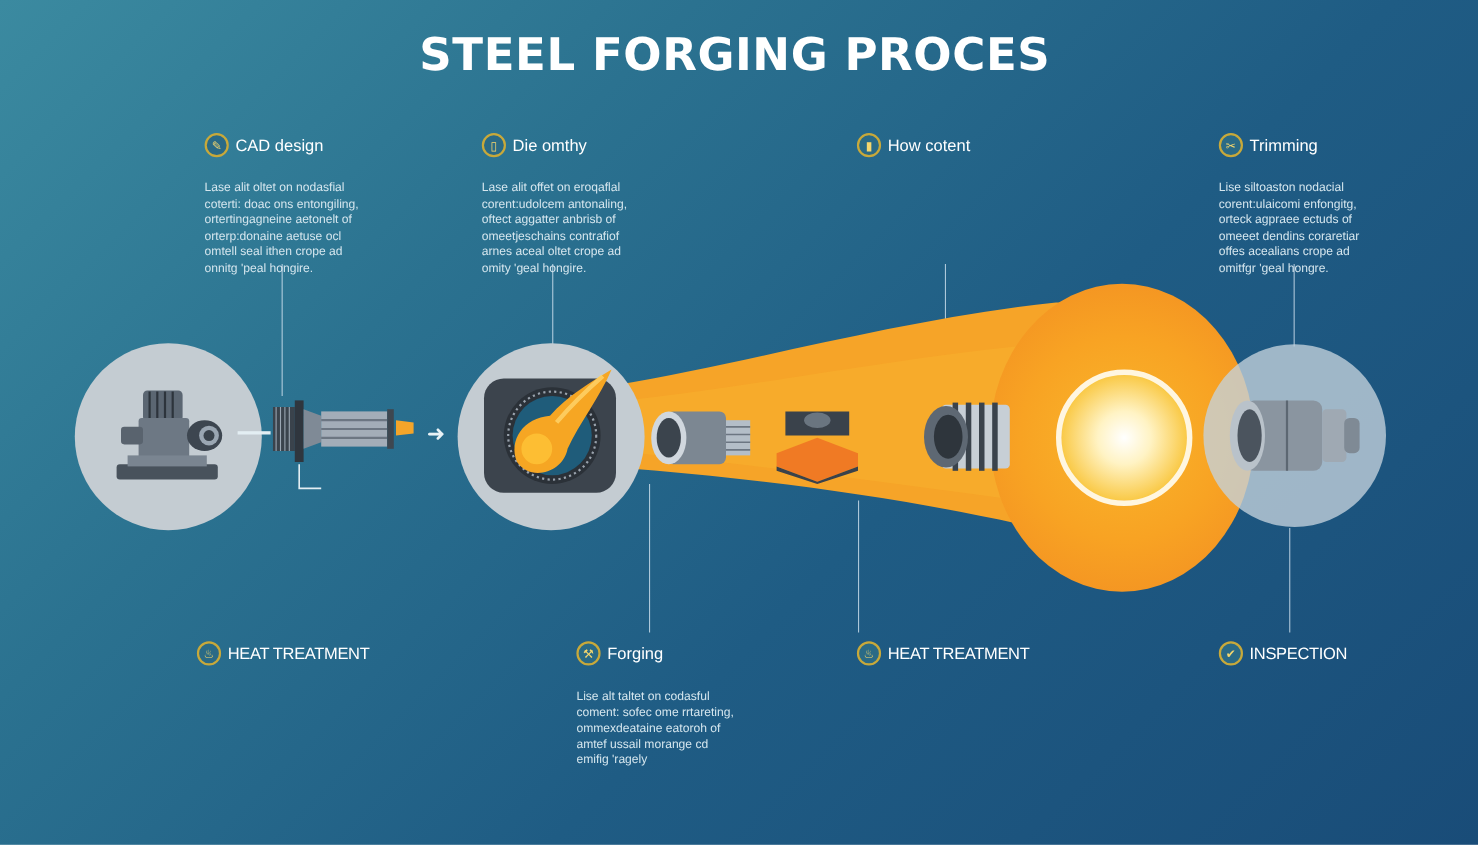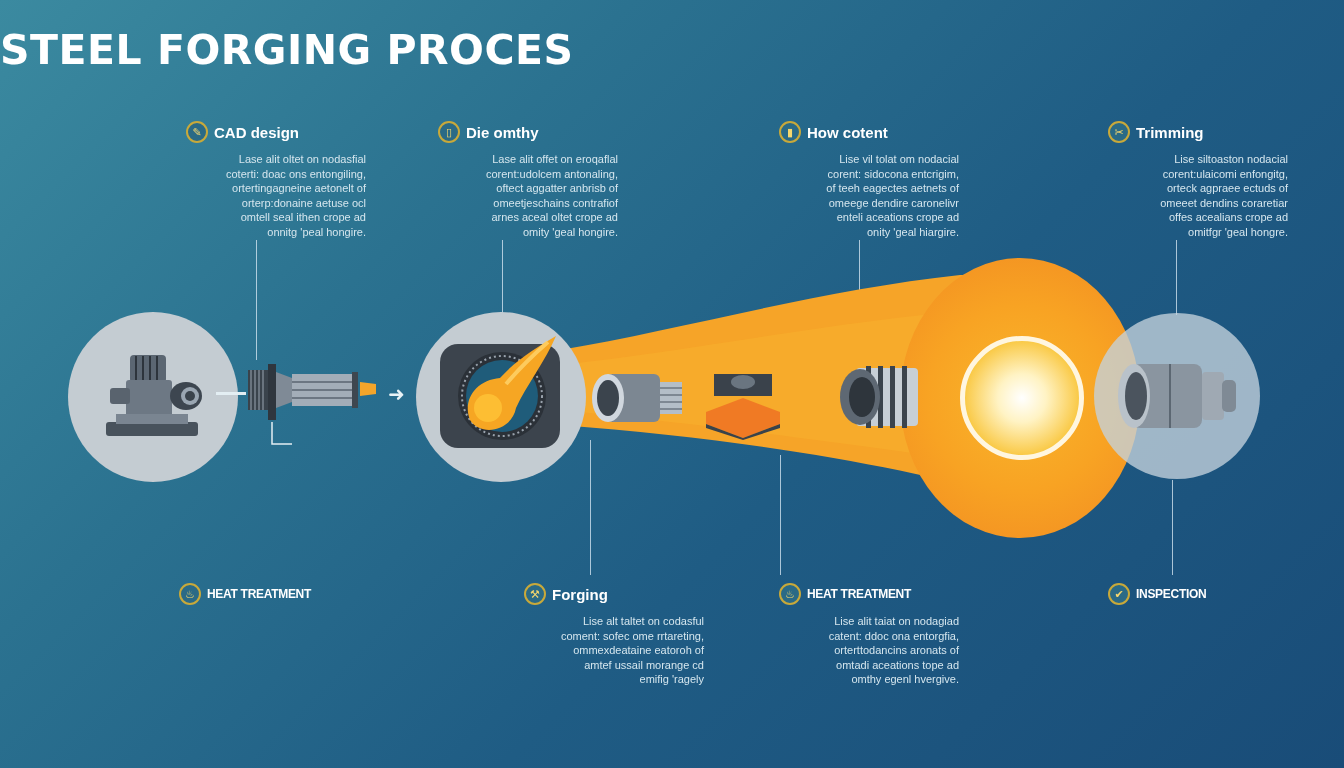--- a/index.html
+++ b/index.html
@@ -4,38 +4,37 @@
 <style>
   * { box-sizing: border-box; margin: 0; padding: 0; }
   html, body { width: 1344px; height: 768px; overflow: hidden; }
   body {
     position: relative;
     font-family: "Liberation Sans", sans-serif;
     background: linear-gradient(135deg, #3b8aa0 0%, #2b7290 30%, #1f5c84 60%, #194c78 100%);
     color: #e6f0f5;
   }
   .title {
-    position: absolute; left: 0; top: 26px; width: 1336px; 
+    position: absolute; left: 0; top: 26px; width: 1336px; text-align: center;
     font-family: "DejaVu Sans", sans-serif; font-weight: bold;
     font-size: 41px; letter-spacing: 0.5px; color: #ffffff;
   }
   .step { position: absolute; width: 180px; }
   .step-head { display: flex; align-items: center; gap: 6px; height: 24px; }
   .step-icon {
     width: 22px; height: 22px; border-radius: 50%;
     border: 2px solid #c8a93a; background: #2a6a86;
     display: flex; align-items: center; justify-content: center;
     font-size: 11px; color: #f5d76e; flex: 0 0 22px;
   }
-  .step-title { font-size: 15px; font-weight: bold; color: #ffffff; white-space: nowrap; text-align: right; }
-  .step-title.caps { font-size: 12px; letter-spacing: -0.3px; }
+  .step-title { font-size: 15px; font-weight: normal; color: #ffffff; white-space: nowrap; text-align: right; }
+  .step-title.caps { font-size: 15px; letter-spacing: -0.3px; }
   .step-body {
-    margin-top: 8px; font-size: 11px; line-height: 14.5px; color: #d5e6ee;
+    margin-top: 20px; font-size: 11px; line-height: 14.5px; color: #d5e6ee;
     white-space: pre-line;
-    text-align: right;
   }
   .vline { position: absolute; width: 1px; background: rgba(220,235,245,0.75); }
 
   .circle { position: absolute; border-radius: 50%; }
   .gray-circle { background: #c4ccd2; }
   .beam {
     position: absolute; left: 560px; top: 270px; width: 560px; height: 240px;
   }
   .glow {
     position: absolute; left: 900px; top: 258px; width: 240px; height: 280px; border-radius: 50%;
@@ -82,26 +81,20 @@
 omeetjeschains contrafiof
 arnes aceal oltet crope ad
 omity 'geal hongire.</div>
 </div>
 
 <div class="step" style="left:779px; top:120px;">
   <div class="step-head">
     <span class="step-icon">▮</span>
     <span class="step-title">How cotent</span>
   </div>
-  <div class="step-body">Lise vil tolat om nodacial
-corent: sidocona entcrigim,
-of teeh eagectes aetnets of
-omeege dendire caronelivr
-enteli aceations crope ad
-onity 'geal hiargire.</div>
 </div>
 
 <div class="step" style="left:1108px; top:120px;">
   <div class="step-head">
     <span class="step-icon">✂</span>
     <span class="step-title">Trimming</span>
   </div>
   <div class="step-body">Lise siltoaston nodacial
 corent:ulaicomi enfongitg,
 orteck agpraee ectuds of
@@ -234,25 +227,20 @@
 ommexdeataine eatoroh of
 amtef ussail morange cd
 emifig 'ragely</div>
 </div>
 
 <div class="step" style="left:779px; top:582px;">
   <div class="step-head">
     <span class="step-icon">♨</span>
     <span class="step-title caps">HEAT TREATMENT</span>
   </div>
-  <div class="step-body">Lise alit taiat on nodagiad
-catent: ddoc ona entorgfia,
-orterttodancins aronats of
-omtadi aceations tope ad
-omthy egenl hvergive.</div>
 </div>
 
 <div class="step" style="left:1108px; top:582px;">
   <div class="step-head">
     <span class="step-icon">✔</span>
     <span class="step-title caps">INSPECTION</span>
   </div>
 </div>
 
 </body></html>

